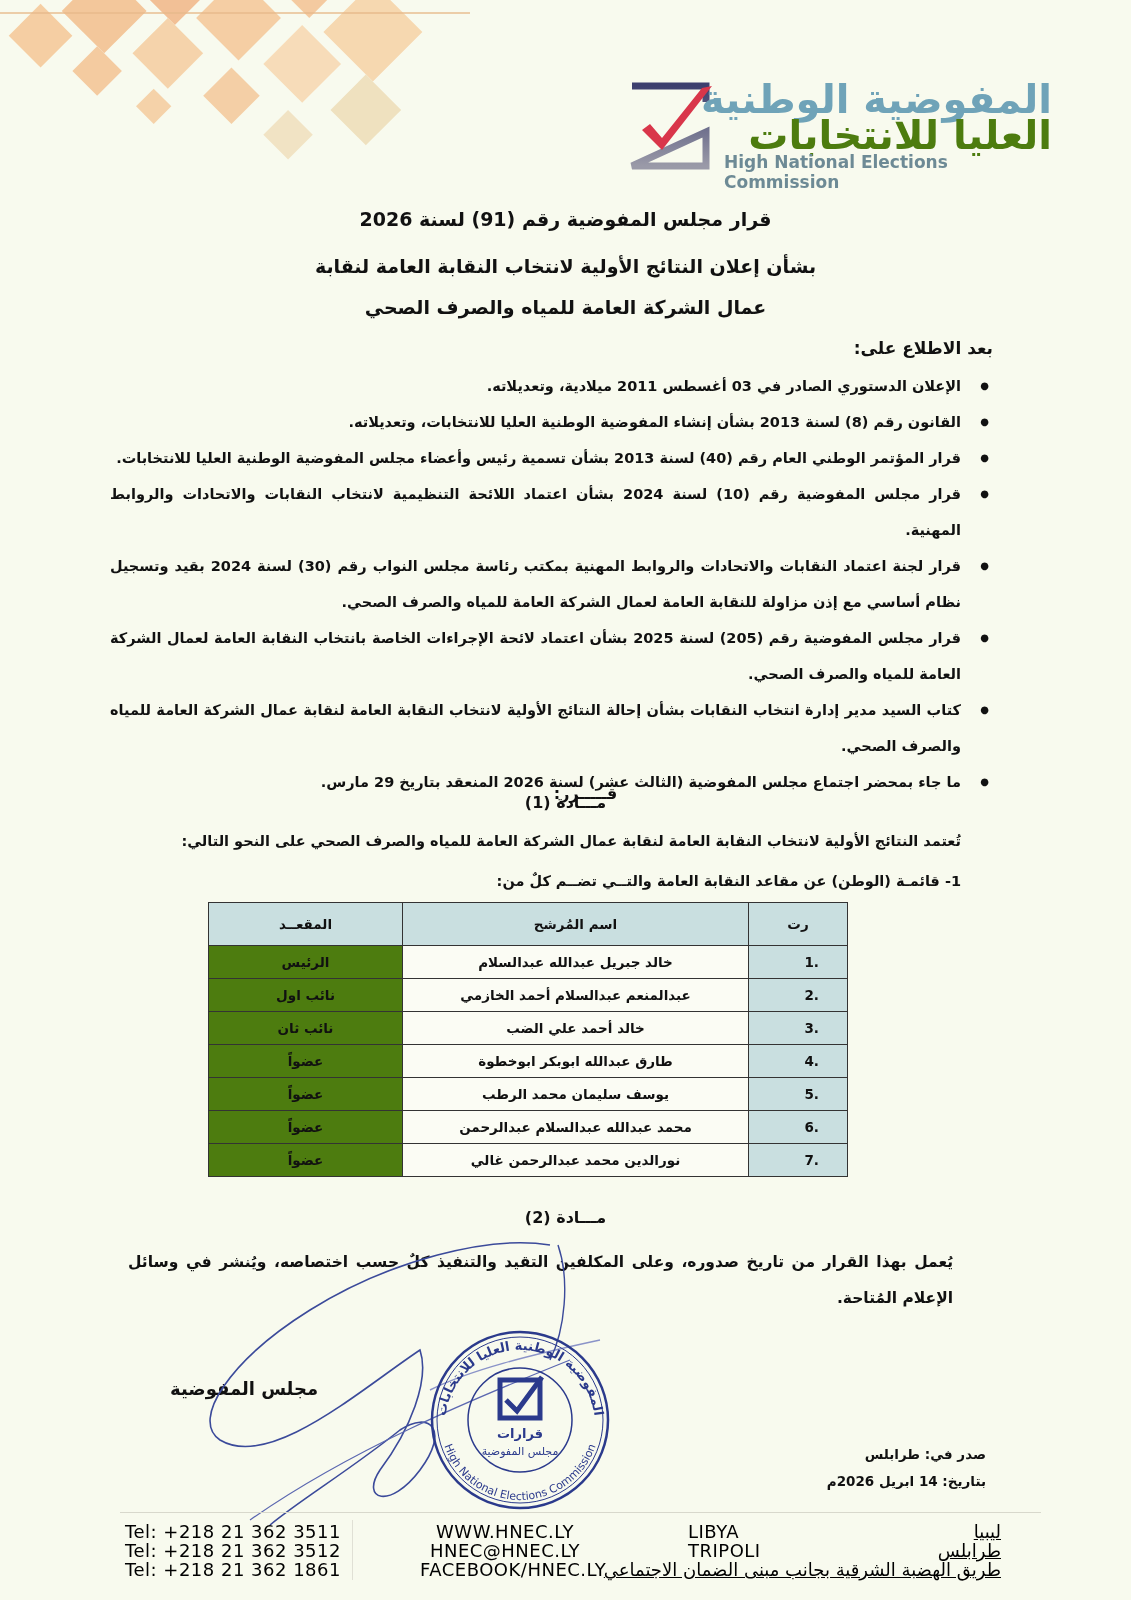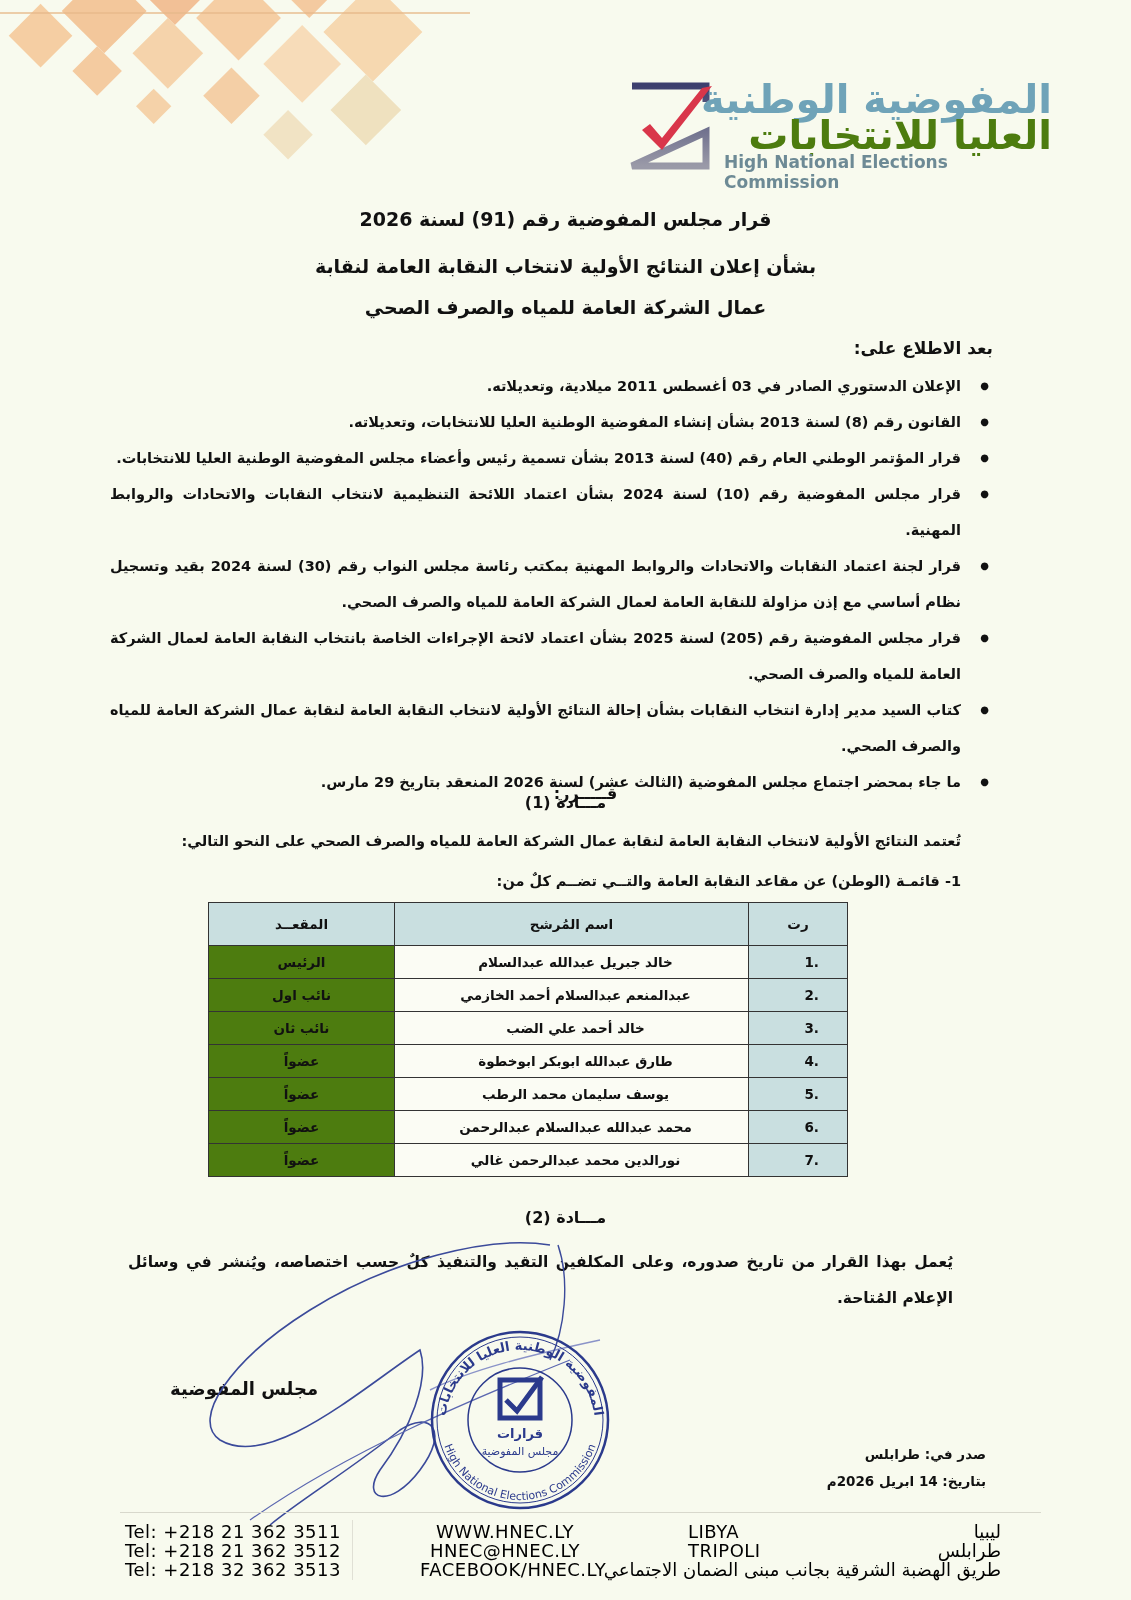--- a/index.html
+++ b/index.html
@@ -32,40 +32,40 @@
   .center-h { position: absolute; left: 0; width: 1131px; text-align: center; font-weight: bold; font-size: 16px; }
   .decided { top: 784px; padding-left: 20px; }
   .art1 { top: 793px; }
   .art1-text { position: absolute; right: 170px; top: 833px; font-weight: bold; font-size: 14.5px; }
   .list1 { position: absolute; right: 170px; top: 873px; font-weight: bold; font-size: 14.5px; }
 
   table.results { position: absolute; left: 208px; top: 902px; width: 640px; border-collapse: collapse; direction: rtl; font-size: 13.5px; font-weight: bold; }
   table.results th, table.results td { border: 1.5px solid #333; height: 32px; text-align: center; padding: 0; }
   table.results th { background: #c9dfe0; height: 42px; text-align: center; }
   table.results td.num { background: #c9dfe0; text-align: right; padding-right: 28px; width: 70px; }
-  table.results td.name { width: 345px; background: #fbfcf4; padding-left: 8px; }
+  table.results td.name { width: 345px; background: #fbfcf4; }
   table.results td.seat { background: #4d7c0f; }
 
   .art2 { top: 1208px; }
   .art2-text { position: absolute; right: 178px; left: 128px; top: 1244px; font-weight: bold; font-size: 15.5px; line-height: 36px; text-align: justify; }
 
   .council { position: absolute; left: 170px; top: 1378px; font-weight: bold; font-size: 18px; direction: rtl; }
   .issued { position: absolute; right: 145px; top: 1446px; font-weight: bold; font-size: 13.5px; direction: rtl; }
   .dated { position: absolute; right: 145px; top: 1473px; font-weight: bold; font-size: 13.5px; direction: rtl; }
 
   .stamp { position: absolute; left: 420px; top: 1325px; width: 200px; height: 190px; }
   .sig { position: absolute; left: 130px; top: 1230px; width: 560px; height: 300px; pointer-events: none; }
 
   .footer-line { position: absolute; left: 120px; right: 90px; top: 1512px; height: 1px; background: #d8d8cc; }
   .f-col { position: absolute; font-size: 18px; color: #000000; line-height: 19px; font-family: "DejaVu Sans", sans-serif; letter-spacing: 0.5px; }
   .f-tel { left: 125px; top: 1522px; }
   .f-web { left: 420px; top: 1522px; text-align: center; width: 170px; }
   .f-div { position: absolute; left: 352px; top: 1520px; width: 1px; height: 60px; background: #e0e0d5; }
   .f-loc-en { left: 688px; top: 1522px; }
-  .f-loc-ar { right: 130px; top: 1522px; direction: rtl; text-align: right; }
+  .f-loc-ar { right: 130px; top: 1522px; direction: rtl; text-align: right; text-decoration: underline; }
 </style>
 </head>
 <body>
 
 <svg class="deco" viewBox="0 0 470 340">
   <g transform="rotate(45 235 170)" opacity="0.75">
     <rect x="60" y="-120" width="70" height="70" fill="#f1b27a"></rect>
     <rect x="140" y="-130" width="70" height="70" fill="#f5c590"></rect>
     <rect x="40" y="-40" width="70" height="70" fill="#eea474"></rect>
     <rect x="120" y="-50" width="60" height="60" fill="#f3bb86"></rect>
@@ -201,21 +201,21 @@
   <rect x="80" y="55" width="40" height="38" fill="none" stroke="#2b3a8c" stroke-width="5"></rect>
   <path d="M86 75 L97 86 L122 52" fill="none" stroke="#2b3a8c" stroke-width="5"></path>
   <text x="100" y="113" font-size="13" fill="#2b3a8c" text-anchor="middle" font-weight="bold" direction="rtl">قرارات</text>
   <text x="100" y="130" font-size="11" fill="#2b3a8c" text-anchor="middle" direction="rtl">مجلس المفوضية</text>
 </svg>
 
 <div class="footer-line"></div>
 <div class="f-col f-tel">
   <div>Tel:  +218 21 362 3511</div>
   <div>Tel:  +218 21 362 3512</div>
-  <div>Tel:  +218 32 362 3513</div>
+  <div>Tel:  +218 21 362 1861</div>
 </div>
 <div class="f-div"></div>
 <div class="f-col f-web">
   <div>WWW.HNEC.LY</div>
   <div>HNEC@HNEC.LY</div>
   <div>FACEBOOK/HNEC.LY</div>
 </div>
 <div class="f-col f-loc-en">
   <div>LIBYA</div>
   <div>TRIPOLI</div>

